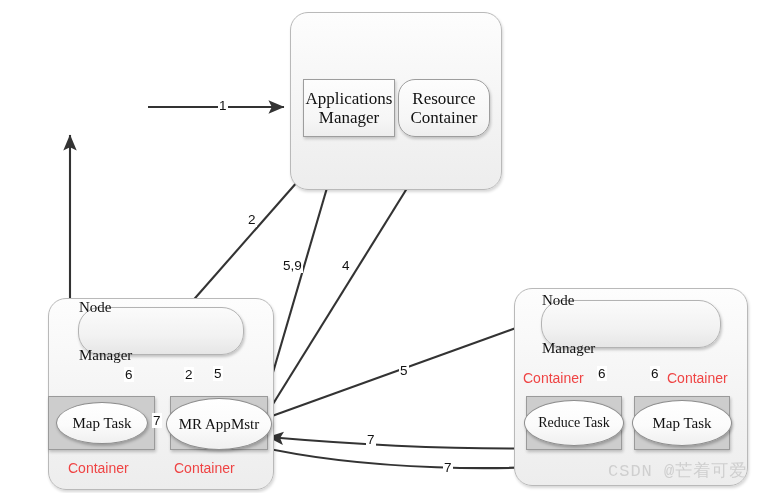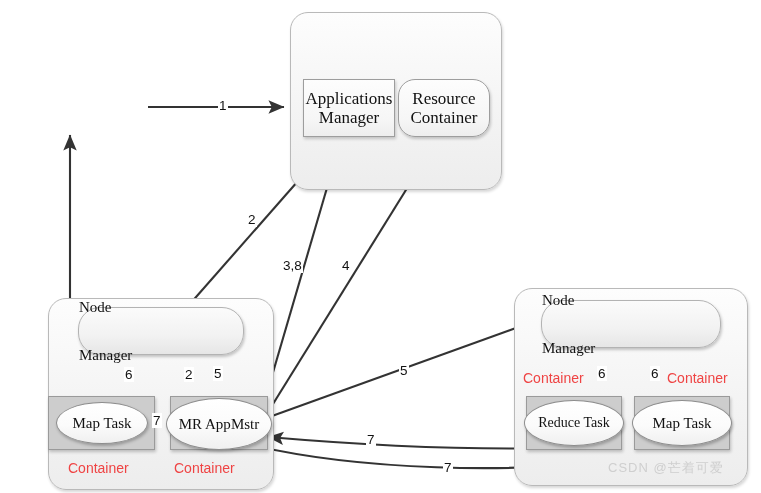--- a/index.html
+++ b/index.html
@@ -66,22 +66,22 @@
   .edge-num{
     position:absolute;
     font-family:"Liberation Sans", sans-serif;
     font-size:13.5px;color:#111;
     white-space:nowrap;
     background:#ffffff;
     padding:0 1px;
   }
   .watermark{
     position:absolute;
-    font-family:Liberation Sans, sans-serif;
-    font-size:13px;
+    font-family:Liberation Mono, monospace;
+    font-size:17px;
     color:#cfcfcf;
     white-space:nowrap;
     letter-spacing:1px;
   }
   .title-sans{
     position:absolute;
     font-family:"Liberation Sans", sans-serif;
     font-size:14.5px;color:#1a1a1a;
     white-space:nowrap;
   }
@@ -177,21 +177,21 @@
     <span style="font-size:14px;">Reduce Task</span>
   </div>
 
   <div class="greybox" style="left:634px;top:396px;width:94px;height:52px;"></div>
   <div class="ellipse" style="left:632px;top:400px;width:98px;height:44px;">
     <span>Map Task</span>
   </div>
 
   <div class="edge-num" style="left:218px;top:98px;">1</div>
   <div class="edge-num" style="left:247px;top:212px;">2</div>
-  <div class="edge-num" style="left:282px;top:258px;">3,8</div>
+  <div class="edge-num" style="left:282px;top:258px;">5,9</div>
   <div class="edge-num" style="left:341px;top:258px;">4</div>
   <div class="edge-num" style="left:399px;top:363px;">5</div>
   <div class="edge-num" style="left:124px;top:367px;">6</div>
   <div class="edge-num" style="left:184px;top:367px;">2</div>
   <div class="edge-num" style="left:213px;top:366px;">5</div>
   <div class="edge-num" style="left:152px;top:413px;">7</div>
   <div class="edge-num" style="left:597px;top:366px;">6</div>
   <div class="edge-num" style="left:650px;top:366px;">6</div>
   <div class="edge-num" style="left:366px;top:432px;">7</div>
   <div class="edge-num" style="left:443px;top:460px;">7</div>

